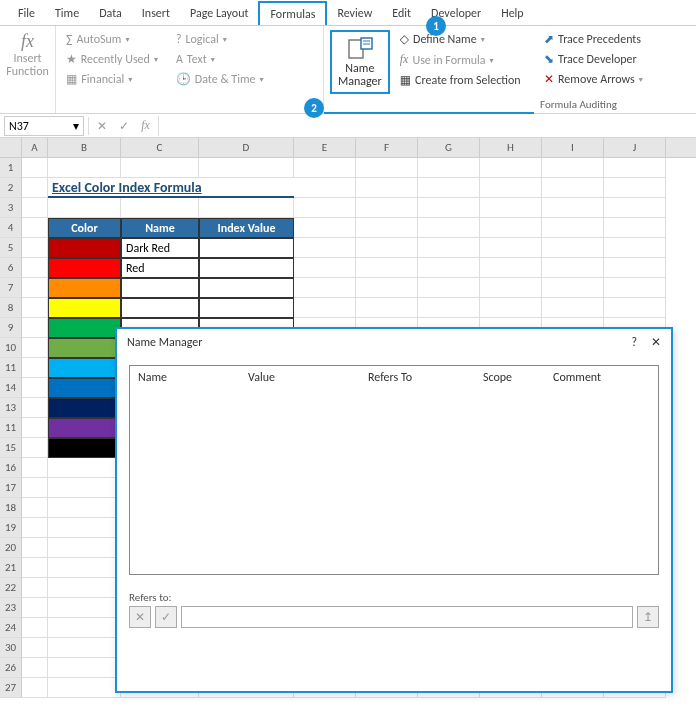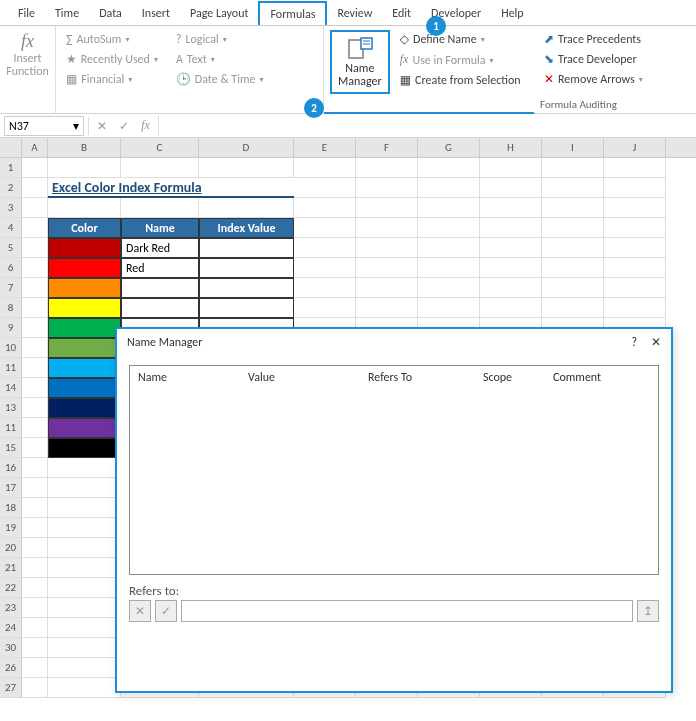--- a/index.html
+++ b/index.html
@@ -35,21 +35,21 @@
 .dlg-title{display:flex;align-items:center;justify-content:space-between;padding:6px 10px}
 .dlg-title h3{font-size:12px;font-weight:normal;color:#333}
 .dlg-ctrl{display:flex;gap:14px;font-size:13px;color:#333}
 .dlg-body{padding:10px 12px}
 .dlg-btns{display:flex;gap:8px;margin-bottom:10px}
 .dlg-btn{padding:4px 16px;border:1px solid #aaa;background:#f0f0f0;font-size:12px}
 .dlg-btn.disabled{color:#aaa}
 .dlg-btn.new{text-decoration:underline}
 .dlg-list{border:1px solid #888;height:210px;background:#fff}
 .dlg-list-hdr{display:flex;padding:4px 8px;font-size:11px;color:#333}
-.dlg-refers{margin-top:8px;font-size:13px;color:#555}
+.dlg-refers{margin-top:16px;font-size:11px;color:#555}
 .dlg-refrow{display:flex;gap:4px;margin-top:2px;align-items:center}
 .dlg-refbtn{width:22px;height:22px;border:1px solid #aaa;background:#eee;display:flex;align-items:center;justify-content:center;color:#999}
 .dlg-input{flex:1;height:22px;border:1px solid #aaa}
 .dlg-close{margin-top:10px;display:flex;justify-content:flex-end}
 .watermark{position:absolute;bottom:30px;left:50%;transform:translateX(-50%);color:#ccc;font-size:13px;letter-spacing:2px;text-align:center;z-index:1}
 .fx-ico{font-style:italic;font-family:'Times New Roman';color:#888}
 svg{display:block}
 </style>
 </head>
 <body>

